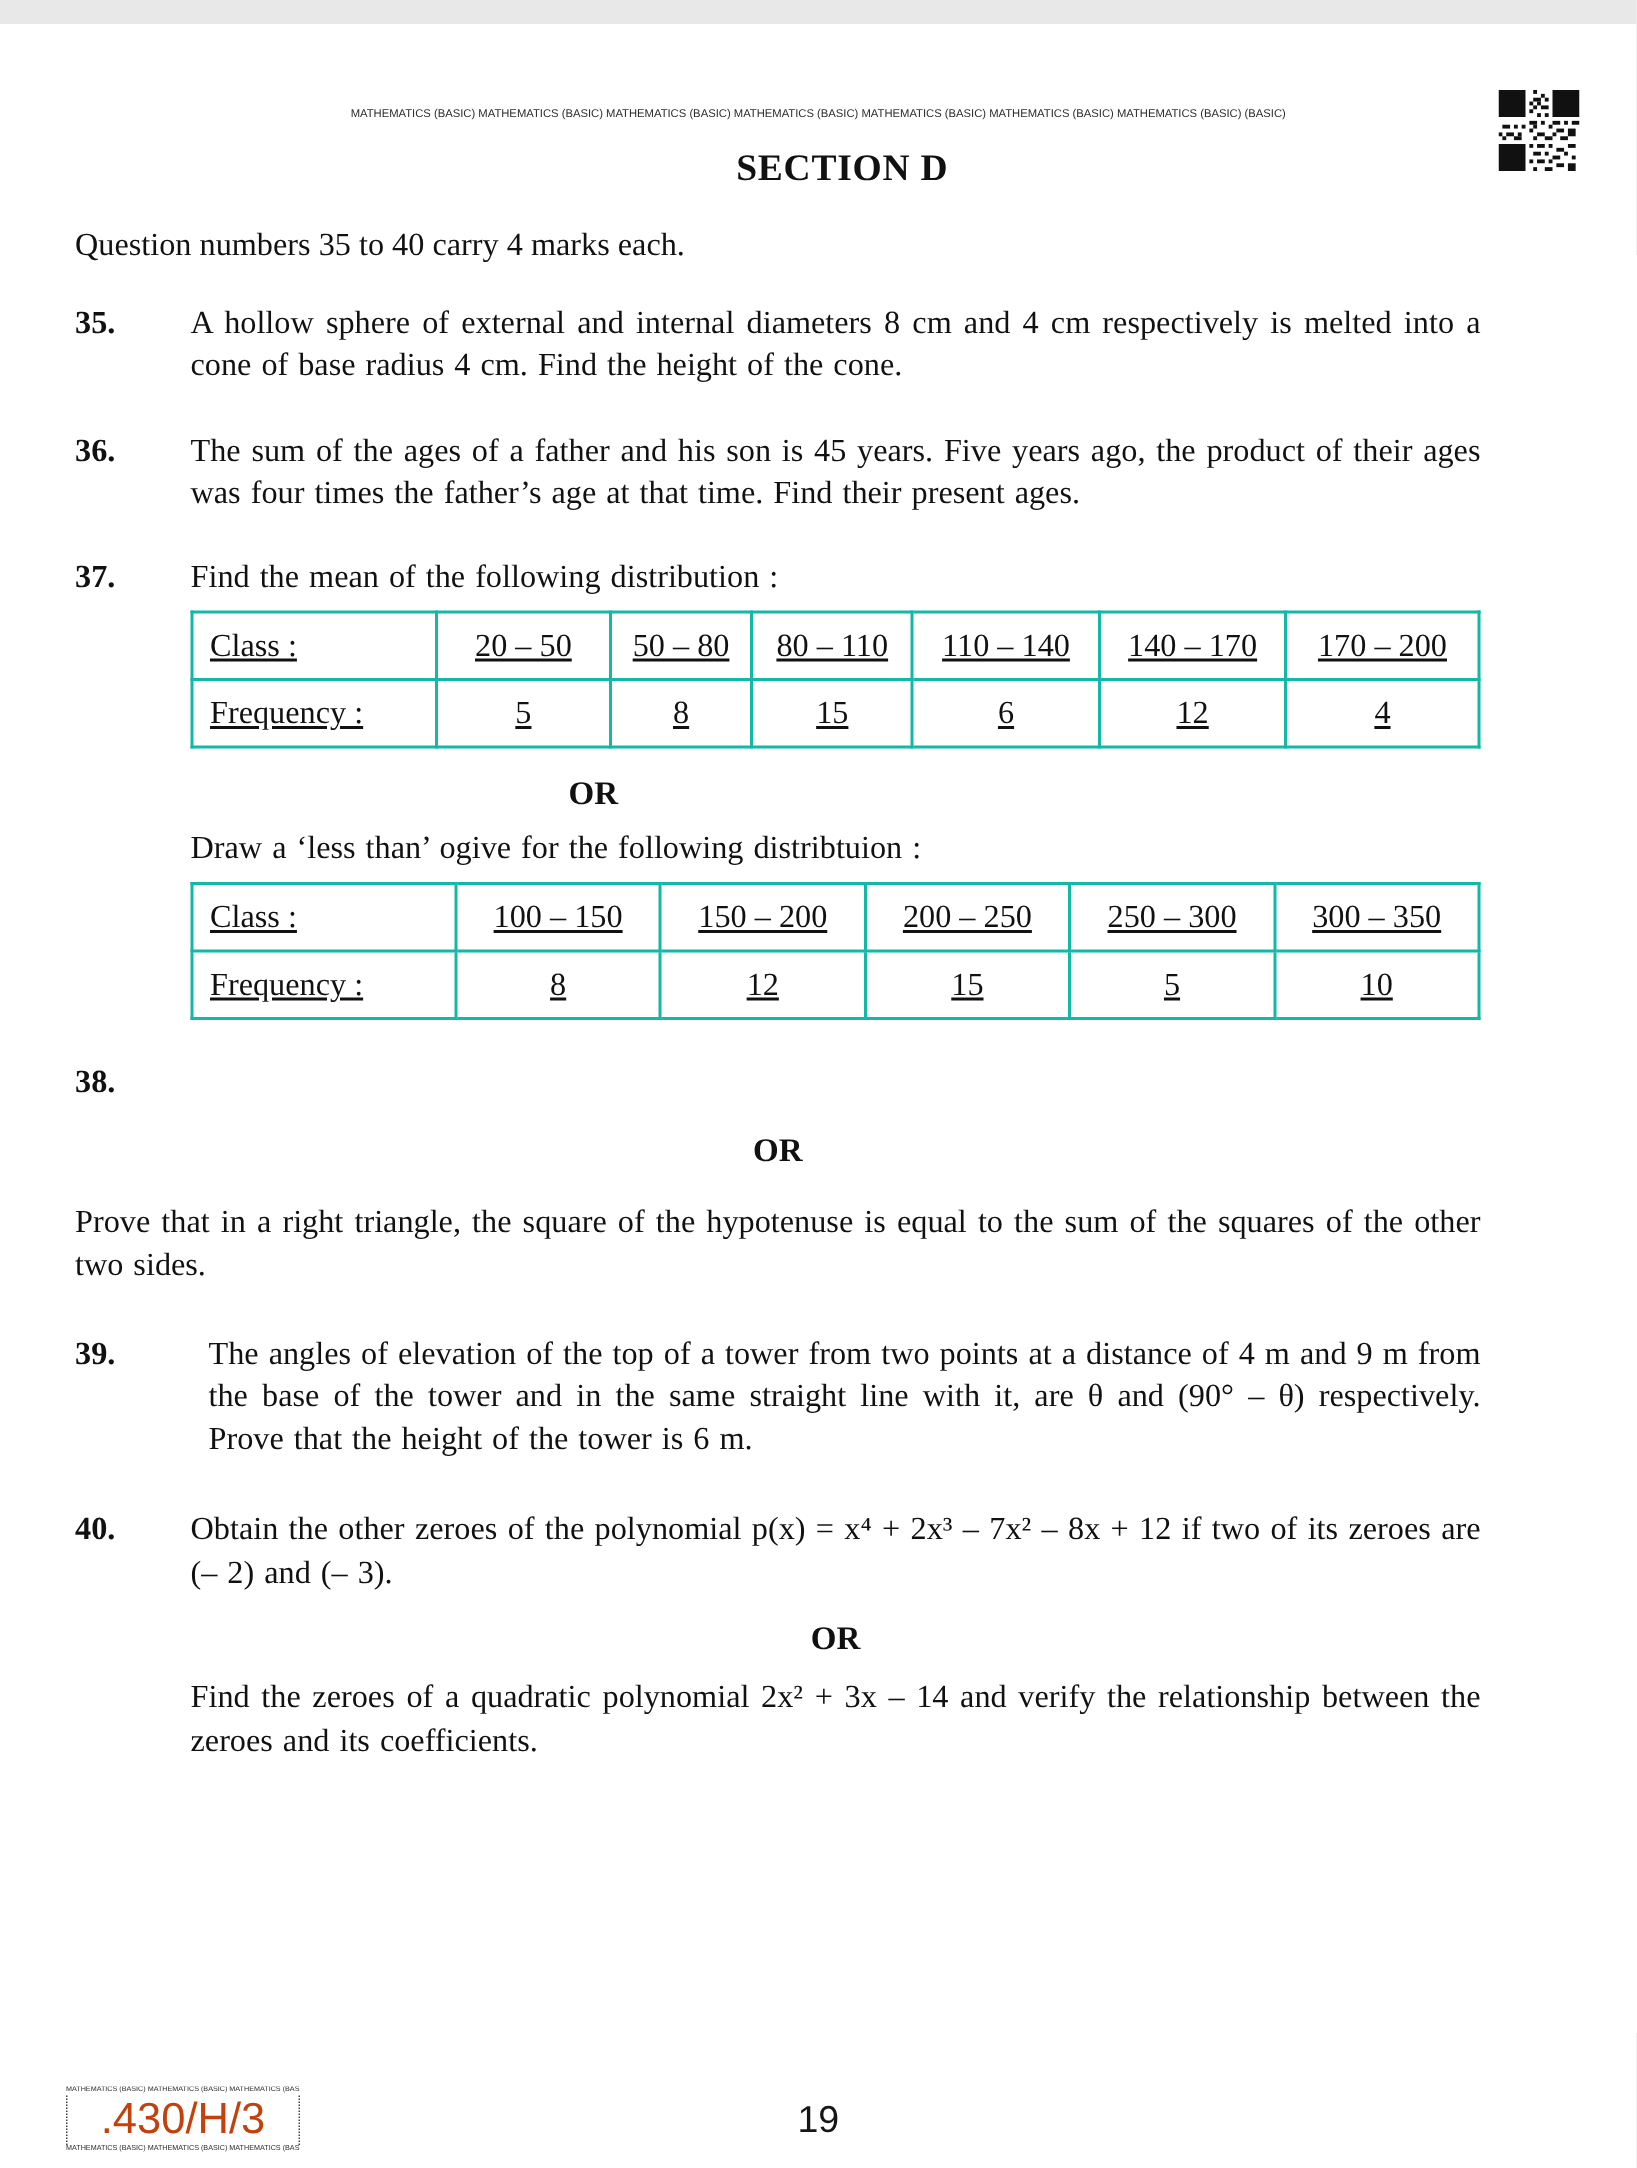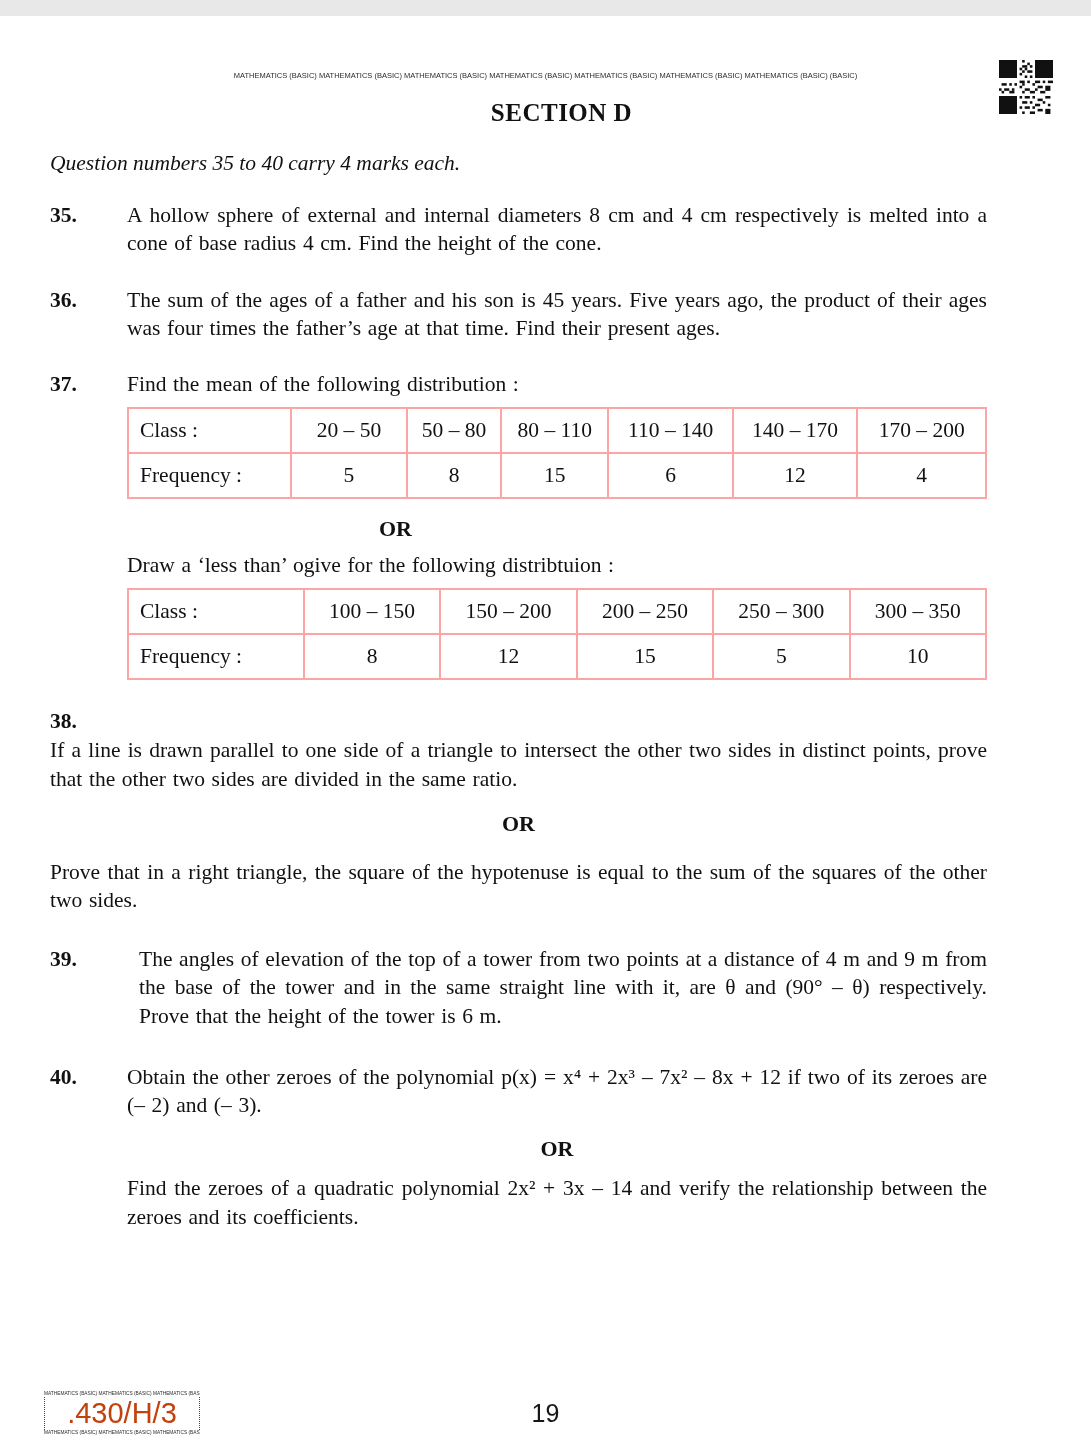--- a/index.html
+++ b/index.html
@@ -35,21 +35,20 @@
   }
   .qr {
     position: absolute;
     top: 44px;
     right: 38px;
     width: 54px;
     height: 54px;
   }
   .intro {
     margin: 24px 0 0 0;
-    font-style: italic;
     font-size: 21.5px;
   }
   .question { display: flex; }
   .q35 { margin-top: 25px; }
   .q36 { margin-top: 28px; }
   .q37 { margin-top: 27px; }
   .q38 { margin-top: 27px; flex-direction: column; }
   .q39 { margin-top: 30px; gap: 12px; }
   .q40 { margin-top: 32px; }
   .qnum {
@@ -76,25 +75,26 @@
   .or-center { margin: 18px 0 20px 0; text-align: center; }
   .or-center40 { margin: 16px 0 12px 0; text-align: center; }
 
   .qtable {
     width: 100%;
     border-collapse: collapse;
     margin-top: 9px;
     font-size: 21.5px;
   }
   .qtable td {
-    border: 2px solid #fca5a5;
+    border: 2px solid #14b8a6;
     height: 43px;
     text-align: center;
     padding: 0 4px;
     vertical-align: middle;
+    text-decoration: underline;
   }
   .qtable td.lbl { text-align: left; padding-left: 11px; }
 
   .footer-code-box {
     position: absolute;
     left: 44px;
     bottom: 25px;
     width: 156px;
     text-align: center;
   }
@@ -278,21 +278,20 @@
               <td>10</td>
             </tr>
           </tbody>
         </table>
       </div>
     </div>
 
     <div class="question q38">
       <div class="qnum">38.</div>
       <div class="qbody">
-        <p class="qtext">If a line is drawn parallel to one side of a triangle to intersect the other two sides in distinct points, prove that the other two sides are divided in the same ratio.</p>
         <div class="or-label or-center">OR</div>
         <p class="qtext">Prove that in a right triangle, the square of the hypotenuse is equal to the sum of the squares of the other two sides.</p>
       </div>
     </div>
 
     <div class="question q39">
       <div class="qnum">39.</div>
       <div class="qbody">
         <p class="qtext">The angles of elevation of the top of a tower from two points at a distance of 4 m and 9 m from the base of the tower and in the same straight line with it, are θ and (90° – θ) respectively. Prove that the height of the tower is 6 m.</p>
       </div>

